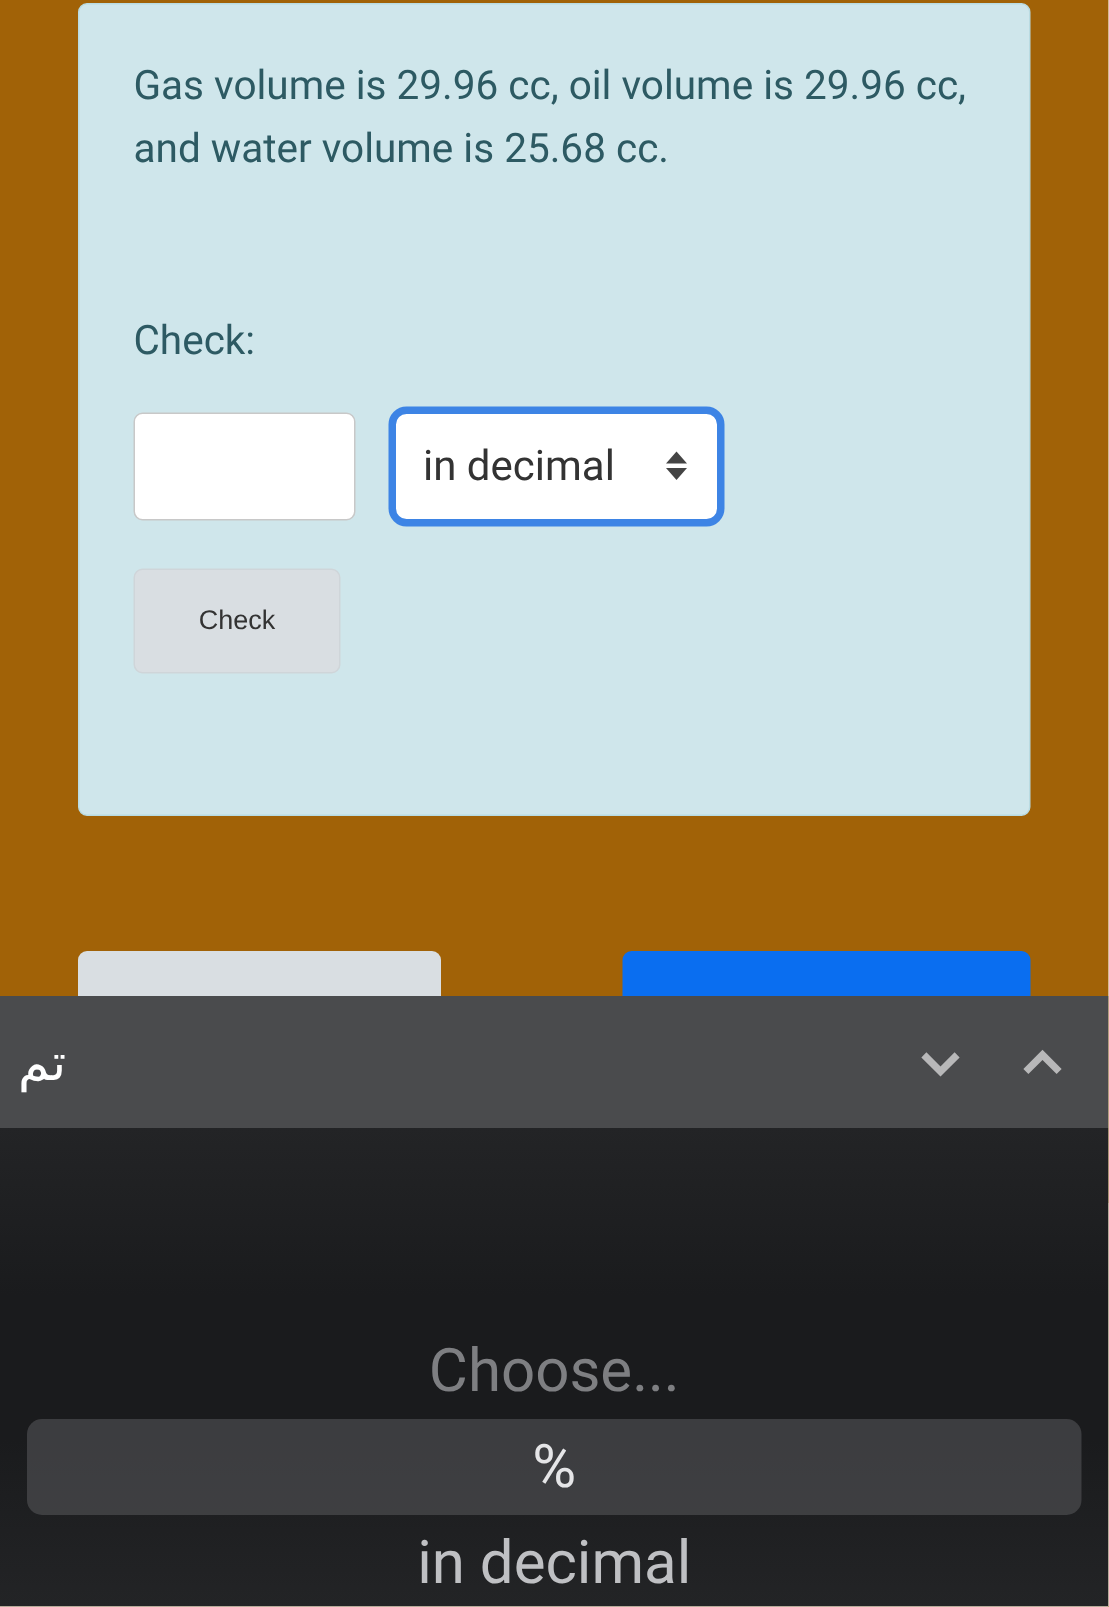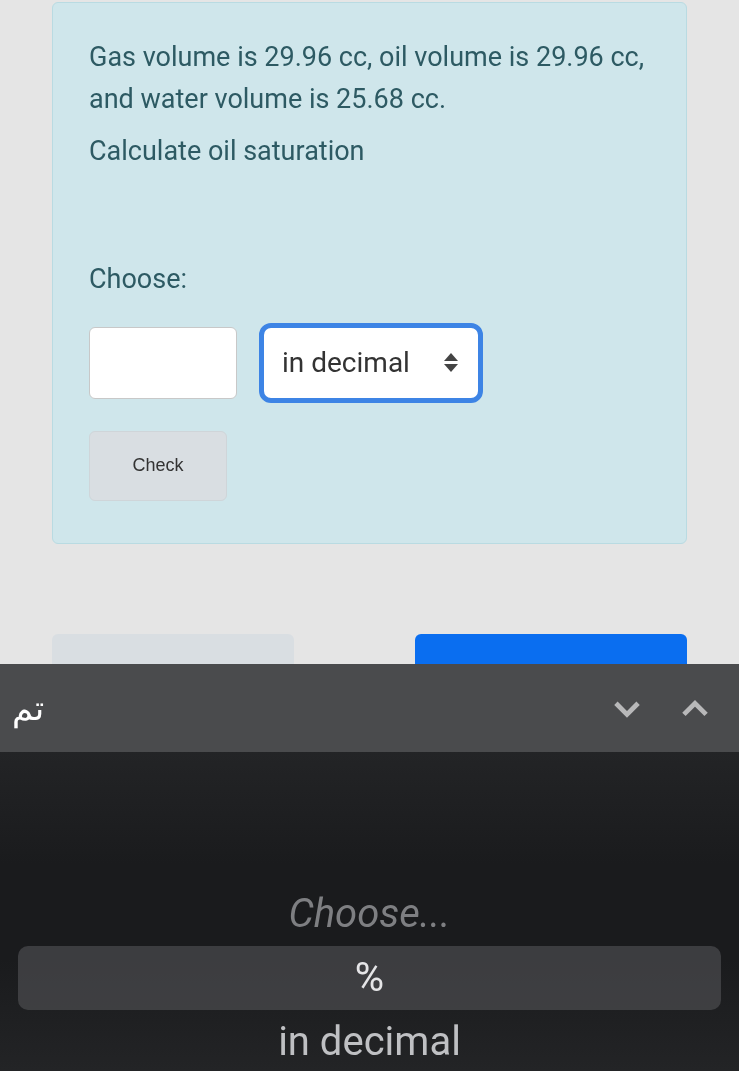--- a/index.html
+++ b/index.html
@@ -1,17 +1,17 @@
 <!DOCTYPE html>
 <html><head>
 <meta charset="utf-8">
 <style>
   * { box-sizing: border-box; margin: 0; padding: 0; }
   html, body { width: 739px; height: 1071px; font-family: -apple-system, BlinkMacSystemFont, "Segoe UI", Roboto, sans-serif; overflow: hidden; background: #fff; }
-  .page { width: 739px; height: 802px; position: relative; background: #e5e5e5; }
+  .page { width: 739px; height: 802px; position: relative; background: #a16207; }
 
   .question-card {
     position: absolute;
     left: 52px;
     top: 2px;
     width: 635px;
     height: 542px;
     background: #cfe6eb;
     border: 1px solid #b9dbe2;
     border-radius: 6px;
@@ -138,43 +138,42 @@
     position: absolute;
     left: 0; width: 739px;
     text-align: center;
   }
   .picker-item {
     width: 739px;
     font-size: 40px;
     line-height: 64px;
     color: #8a8b8e;
   }
-  .opt-choose  { position: absolute; top: 130px; left: 0; color: #7e7f82; font-style: italic; }
+  .opt-choose  { position: absolute; top: 130px; left: 0; color: #7e7f82; }
   .opt-selected{
     position: absolute; top: 194px; left: 0;
     background: rgba(90,90,92,0.55);
     color: #e5e5e7;
     border-radius: 10px;
     margin: 0 18px; width: 703px;
   }
   .opt-decimal { position: absolute; top: 258px; left: 0; color: #bfc0c3; }
 </style>
 </head>
 <body>
 
 <div class="page">
 
   <div class="question-card">
     <div class="question-text">
       <p>Gas volume is 29.96 cc, oil volume is 29.96 cc, and water volume is 25.68 cc.</p>
-      <p>Calculate oil saturation</p>
     </div>
 
     <div class="answer-section">
-      <div class="answer-label">Choose:</div>
+      <div class="answer-label">Check:</div>
       <div class="input-row">
         <input class="answer-input" type="text" value="" style="">
         <div class="unit-select">
           <span class="unit-select-label">in decimal</span>
           <span class="select-arrows"></span>
         </div>
       </div>
       <button class="check-button">Check</button>
     </div>
   </div>

